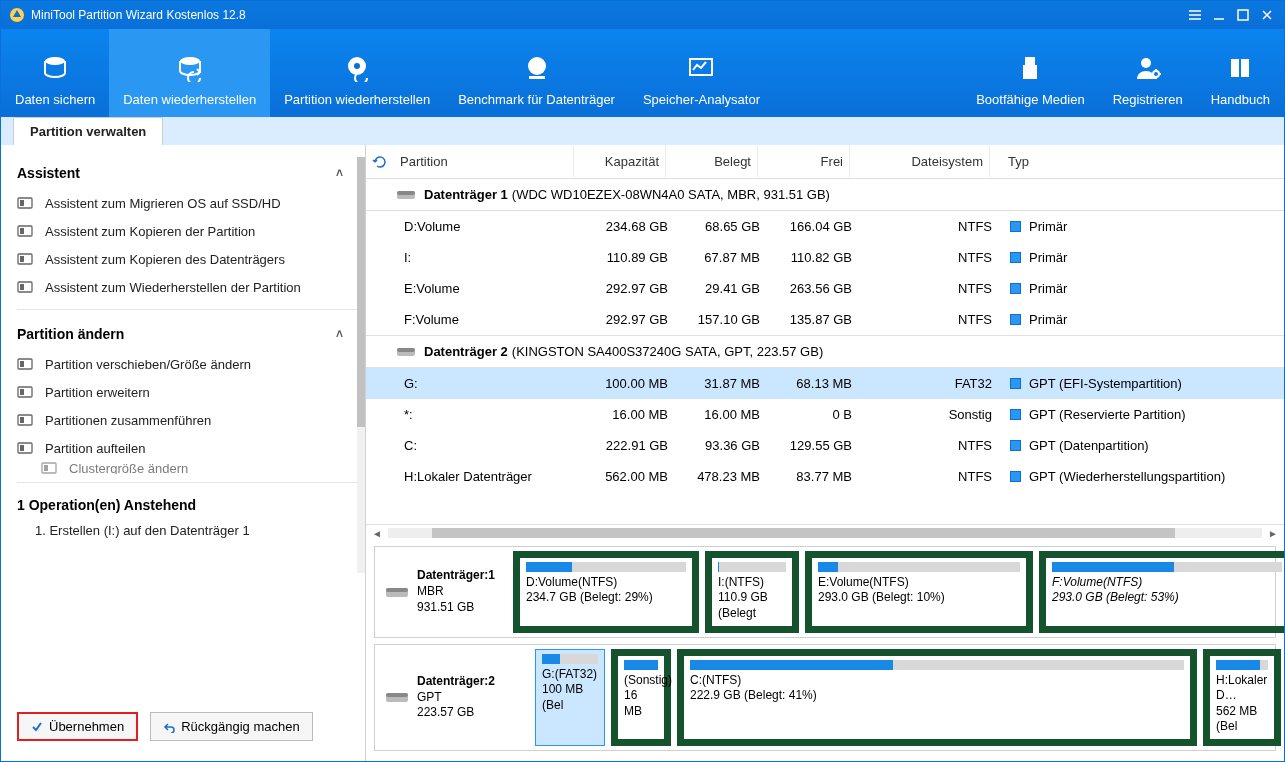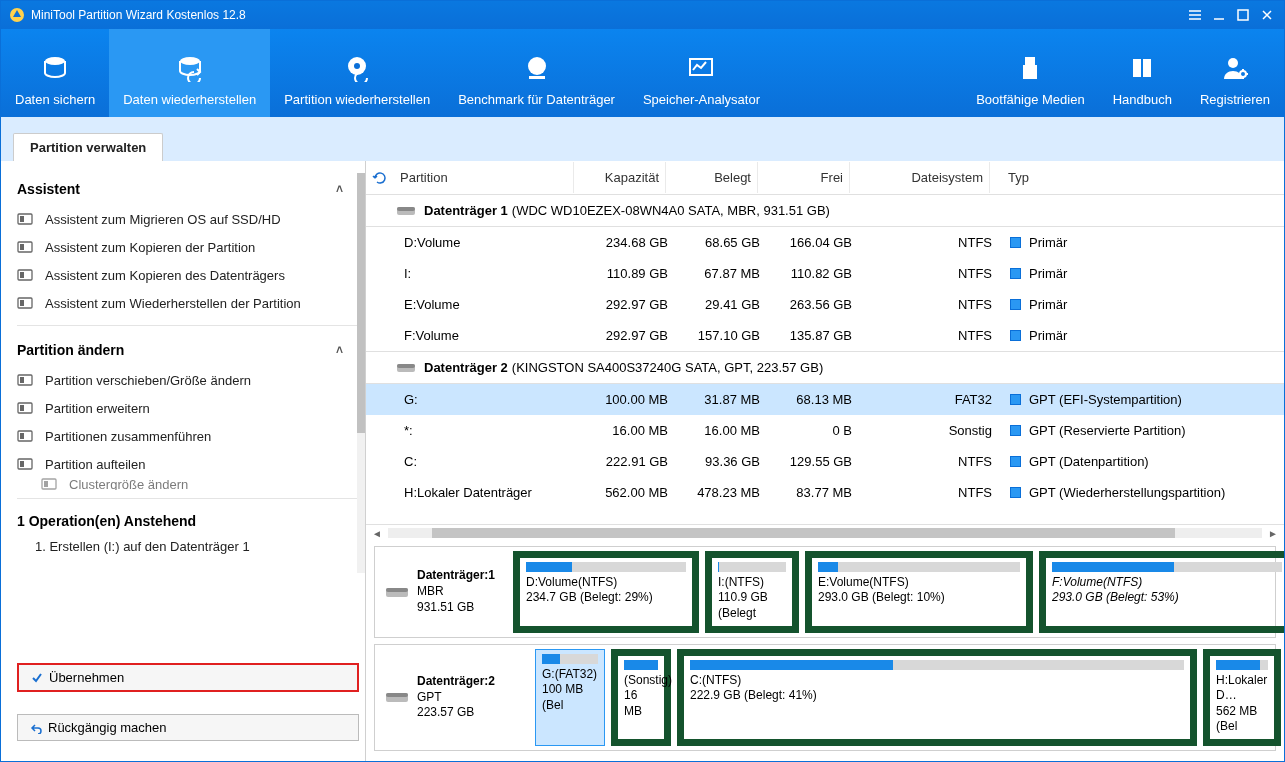--- a/index.html
+++ b/index.html
@@ -7,34 +7,34 @@
 .window { width: 100%; height: 100%; display: flex; flex-direction: column; border: 1px solid #0a6fd8; }
 .titlebar { background: linear-gradient(#0a78e0, #0a6fd8); height: 28px; display: flex; align-items: center; color: #fff; font-size: 12px; padding: 0 8px; }
 .titlebar .logo { width: 16px; height: 16px; margin-right: 6px; }
 .titlebar .title { flex: 1; }
 .titlebar .winbtn { width: 18px; height: 18px; display: flex; align-items: center; justify-content: center; margin-left: 6px; cursor: pointer; }
 .toolbar { background: linear-gradient(#0b84ef, #0a6fd8); height: 88px; display: flex; align-items: flex-end; color: #fff; font-size: 13px; }
 .toolbar .tbtn { display: flex; flex-direction: column; align-items: center; padding: 6px 14px 10px; cursor: pointer; height: 88px; justify-content: flex-end; }
 .toolbar .tbtn.active { background: #2a98f3; }
 .toolbar .tbtn .ticon { width: 28px; height: 28px; margin-bottom: 10px; }
 .toolbar .spacer { flex: 1; }
-.tabbar { background: #daecff; height: 44px; display: flex; align-items: flex-end; padding-left: 12px; }
+.tabbar { background: #daecff; height: 28px; display: flex; align-items: flex-end; padding-left: 12px; }
 .tabbar .tab { background: #fff; border-top: 1px solid #ccc; border-left: 1px solid #ccc; border-right: 1px solid #ccc; padding: 6px 16px; font-size: 13px; font-weight: 600; color: #222; border-radius: 2px 2px 0 0; }
 .body { flex: 1; display: flex; overflow: hidden; }
 .sidebar { width: 365px; border-right: 1px solid #d0d0d0; padding: 12px 6px 12px 16px; display: flex; flex-direction: column; position: relative; }
 .sidebar .scroll { position: absolute; right: 0; top: 12px; bottom: 188px; width: 8px; background: #f1f1f1; }
 .sidebar .scroll .thumb { background: #c1c1c1; width: 100%; height: 65%; }
 .section-title { font-weight: 700; font-size: 14px; padding: 8px 0; display: flex; justify-content: space-between; align-items: center; }
 .section-title .chev { font-size: 12px; color: #555; margin-right: 16px; }
 .sitem { display: flex; align-items: center; font-size: 13px; padding: 6px 0; color: #222; cursor: pointer; }
 .sitem .sicon { width: 18px; height: 16px; margin-right: 10px; flex-shrink: 0; }
 .divider { height: 1px; background: #e4e4e4; margin: 8px 0; }
 .pending-title { font-weight: 700; font-size: 14px; padding: 6px 0; }
 .pending-item { font-size: 13px; padding: 4px 0 4px 18px; color: #222; }
-.bottom-btns { margin-top: auto; display: flex; gap: 22px; padding-bottom: 8px; flex-direction: column; }
+.bottom-btns { margin-top: auto; display: flex; gap: 12px; padding-bottom: 8px; }
 .btn { border: 1px solid #bbb; background: #f6f6f6; padding: 5px 12px; font-size: 13px; cursor: pointer; display: inline-flex; align-items: center; gap: 6px; }
 .btn.highlight { border: 2px solid #e02020; }
 .main { flex: 1; display: flex; flex-direction: column; overflow: hidden; }
 .table-header { display: flex; align-items: center; font-size: 13px; color: #333; border-bottom: 1px solid #e0e0e0; height: 34px; }
 .refresh-btn { width: 28px; display: flex; justify-content: center; cursor: pointer; }
 .th { padding: 8px 6px; border-right: 1px solid #eaeaea; }
 .c-part { flex: 0 0 180px; }
 .c-cap { flex: 0 0 92px; text-align: right; }
 .c-used { flex: 0 0 92px; text-align: right; }
 .c-free { flex: 0 0 92px; text-align: right; }
@@ -138,32 +138,32 @@
     <div class="spacer"></div>
     <div class="tbtn">
       <svg class="ticon" viewBox="0 0 28 28">
           <rect x="9" y="3" width="10" height="8" fill="#fff"></rect>
           <rect x="7" y="11" width="14" height="14" fill="#fff"></rect>
         </svg>
       <span>Bootfähige Medien</span>
     </div>
     <div class="tbtn">
       <svg class="ticon" viewBox="0 0 28 28">
-          <path d="M5 5h8v18H5zM15 5h8v18h-8z" fill="#fff"></path>
-        </svg>
-      <span>Handbuch</span>
-    </div>
-    <div class="tbtn">
-      <svg class="ticon" viewBox="0 0 28 28">
           <circle cx="12" cy="9" r="5" fill="#fff"></circle>
           <path d="M3 25c0-5 4-8 9-8s9 3 9 8" fill="#fff"></path>
           <circle cx="22" cy="20" r="3" fill="none" stroke="#fff" stroke-width="2"></circle>
           <path d="M22 17v-2M22 25v-2M19 20h-2M27 20h-2" stroke="#fff" stroke-width="2"></path>
         </svg>
       <span>Registrieren</span>
+    </div>
+    <div class="tbtn">
+      <svg class="ticon" viewBox="0 0 28 28">
+          <path d="M5 5h8v18H5zM15 5h8v18h-8z" fill="#fff"></path>
+        </svg>
+      <span>Handbuch</span>
     </div>
   </div>
 
   <div class="tabbar">
     <div class="tab">Partition verwalten</div>
   </div>
 
   <div class="body">
 
     <div class="sidebar">

